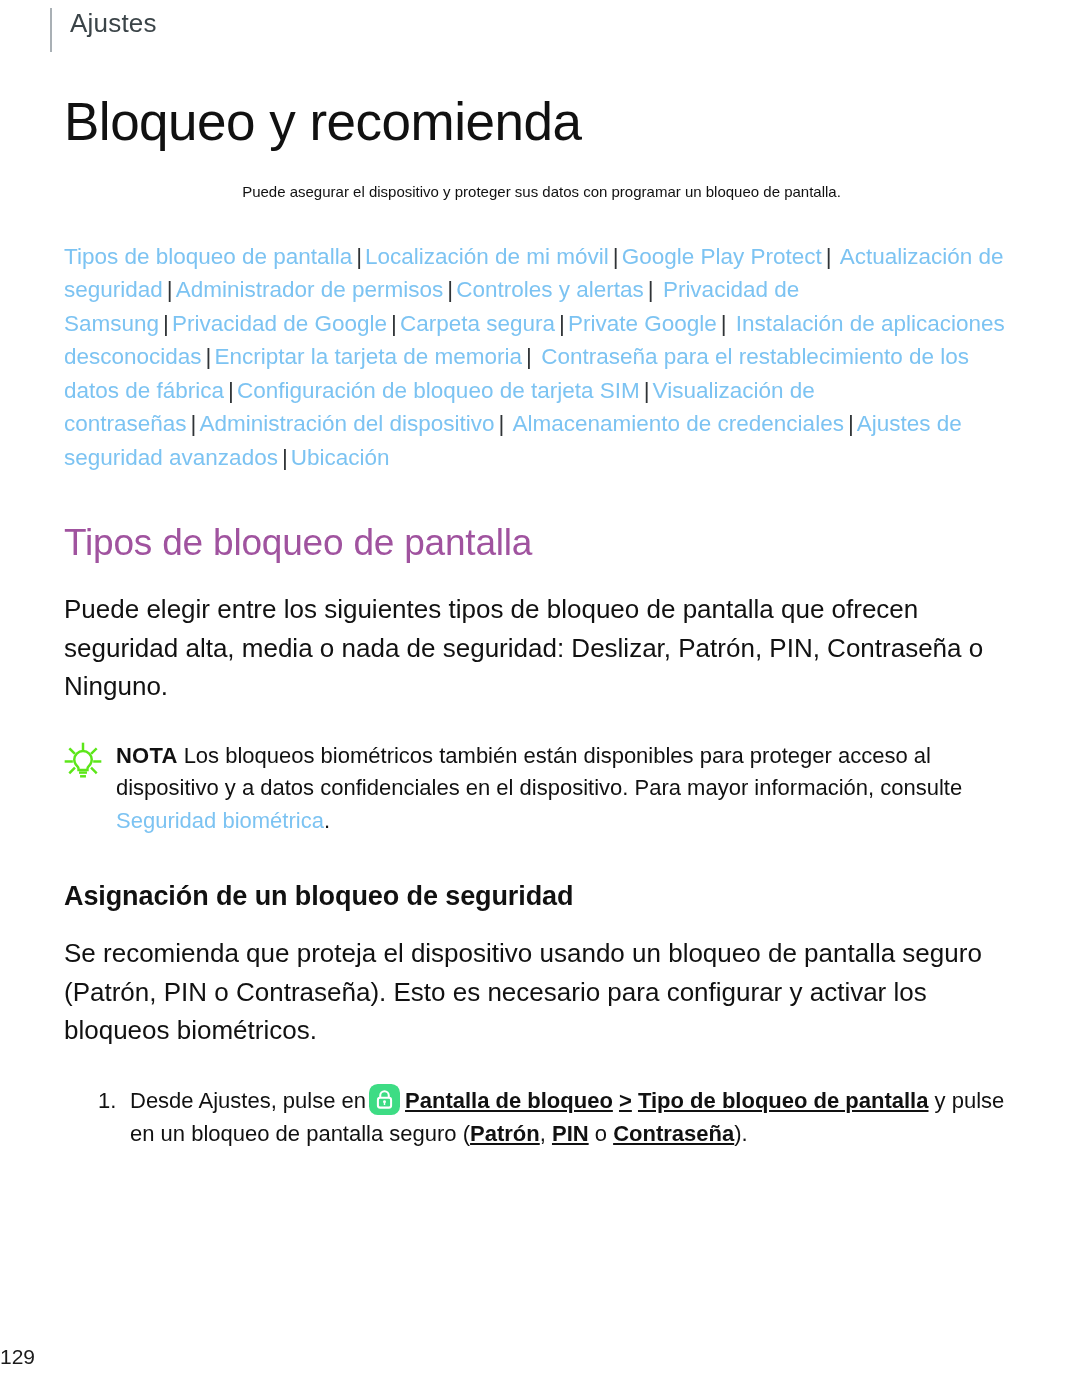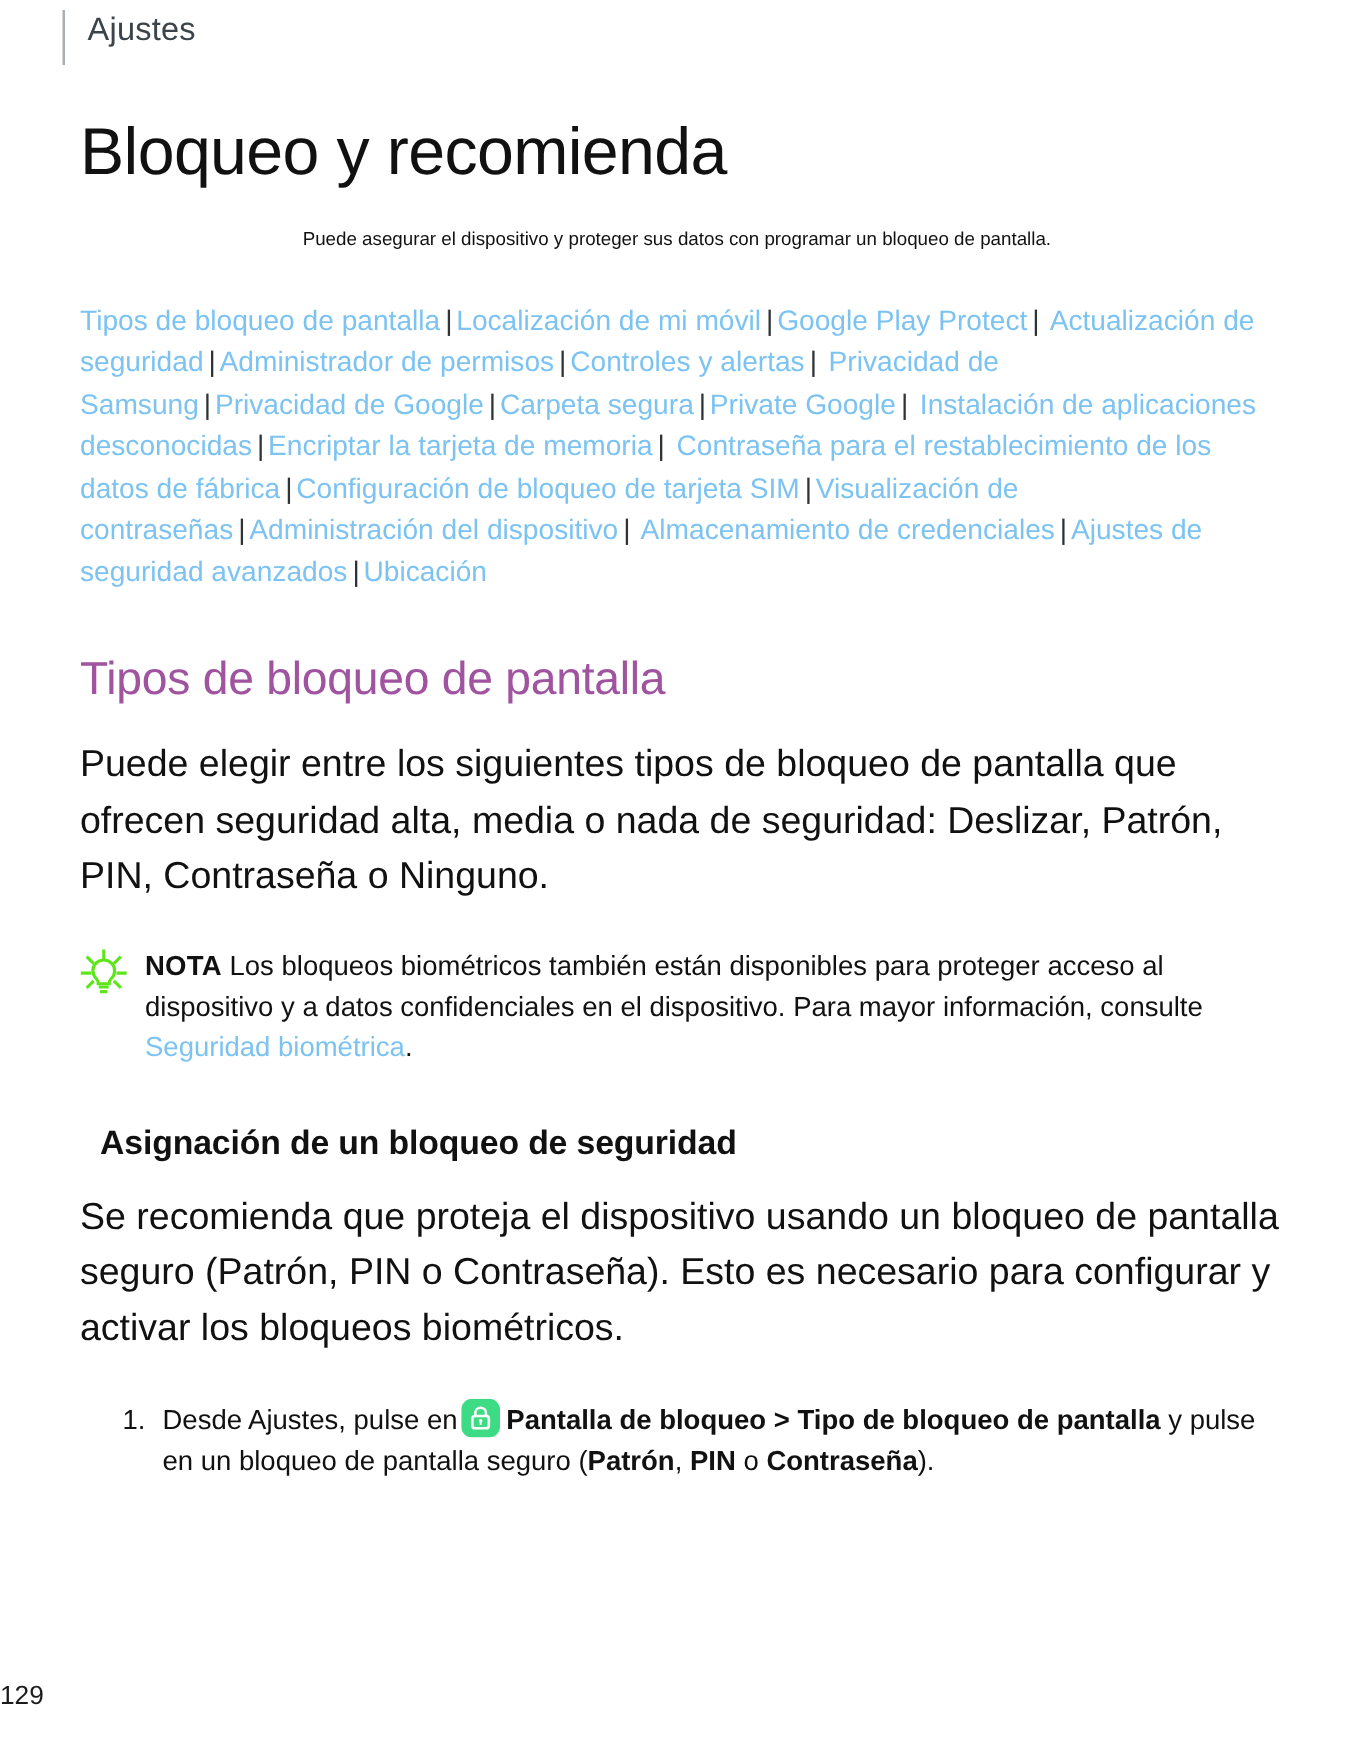--- a/index.html
+++ b/index.html
@@ -87,26 +87,26 @@
     font-weight: 400;
     color: #a0539f;
     margin: 0 0 26px 0;
     letter-spacing: -0.2px;
   }
 
   h3.sub-title {
     font-size: 27px;
     font-weight: 700;
     color: #111111;
-    margin: 0 0 22px 16px;
+    margin: 0 0 22px 0;
     letter-spacing: -0.1px;
   }
 
   p.body-text {
-    font-size: 30px;
+    font-size: 26px;
     line-height: 1.48;
     margin: 0 0 34px 0;
     color: #111111;
     max-width: 960px;
   }
 
   
   .note {
     display: flex;
     align-items: flex-start;
@@ -156,21 +156,21 @@
     flex: 1 1 auto;
     max-width: 890px;
   }
   .inline-icon {
     display: inline-block;
     vertical-align: -7px;
     width: 31px;
     height: 31px;
     margin: 0 5px 0 3px;
   }
-  .b { font-weight: 700; }
+  .b { font-weight: 700; text-decoration: underline; }
 
   
   .page-number {
     position: absolute;
     left: 0;
     right: 0;
     top: 1345px;
     text-align: left;
     font-size: 21px;
     color: #1b1b1b;

